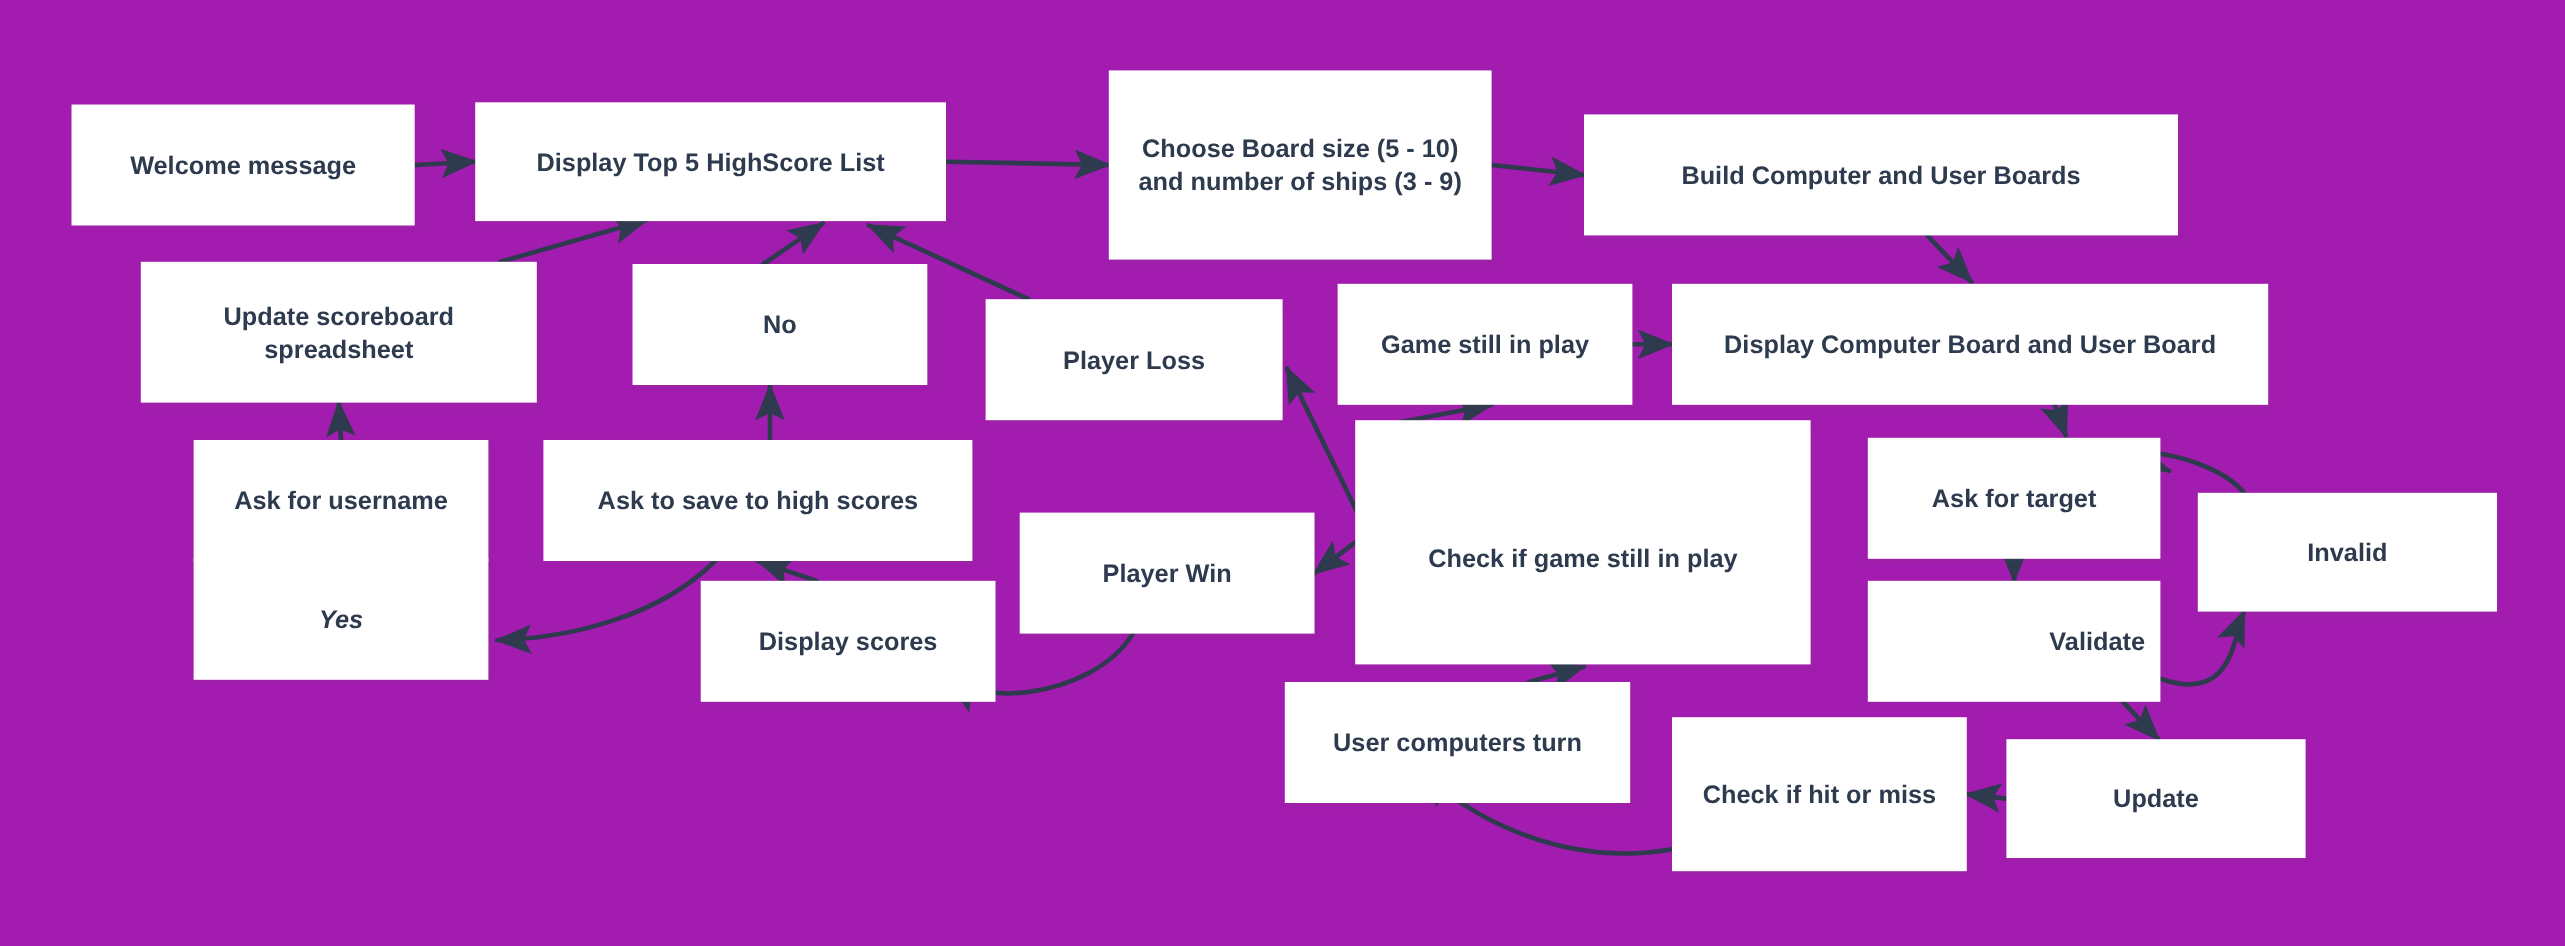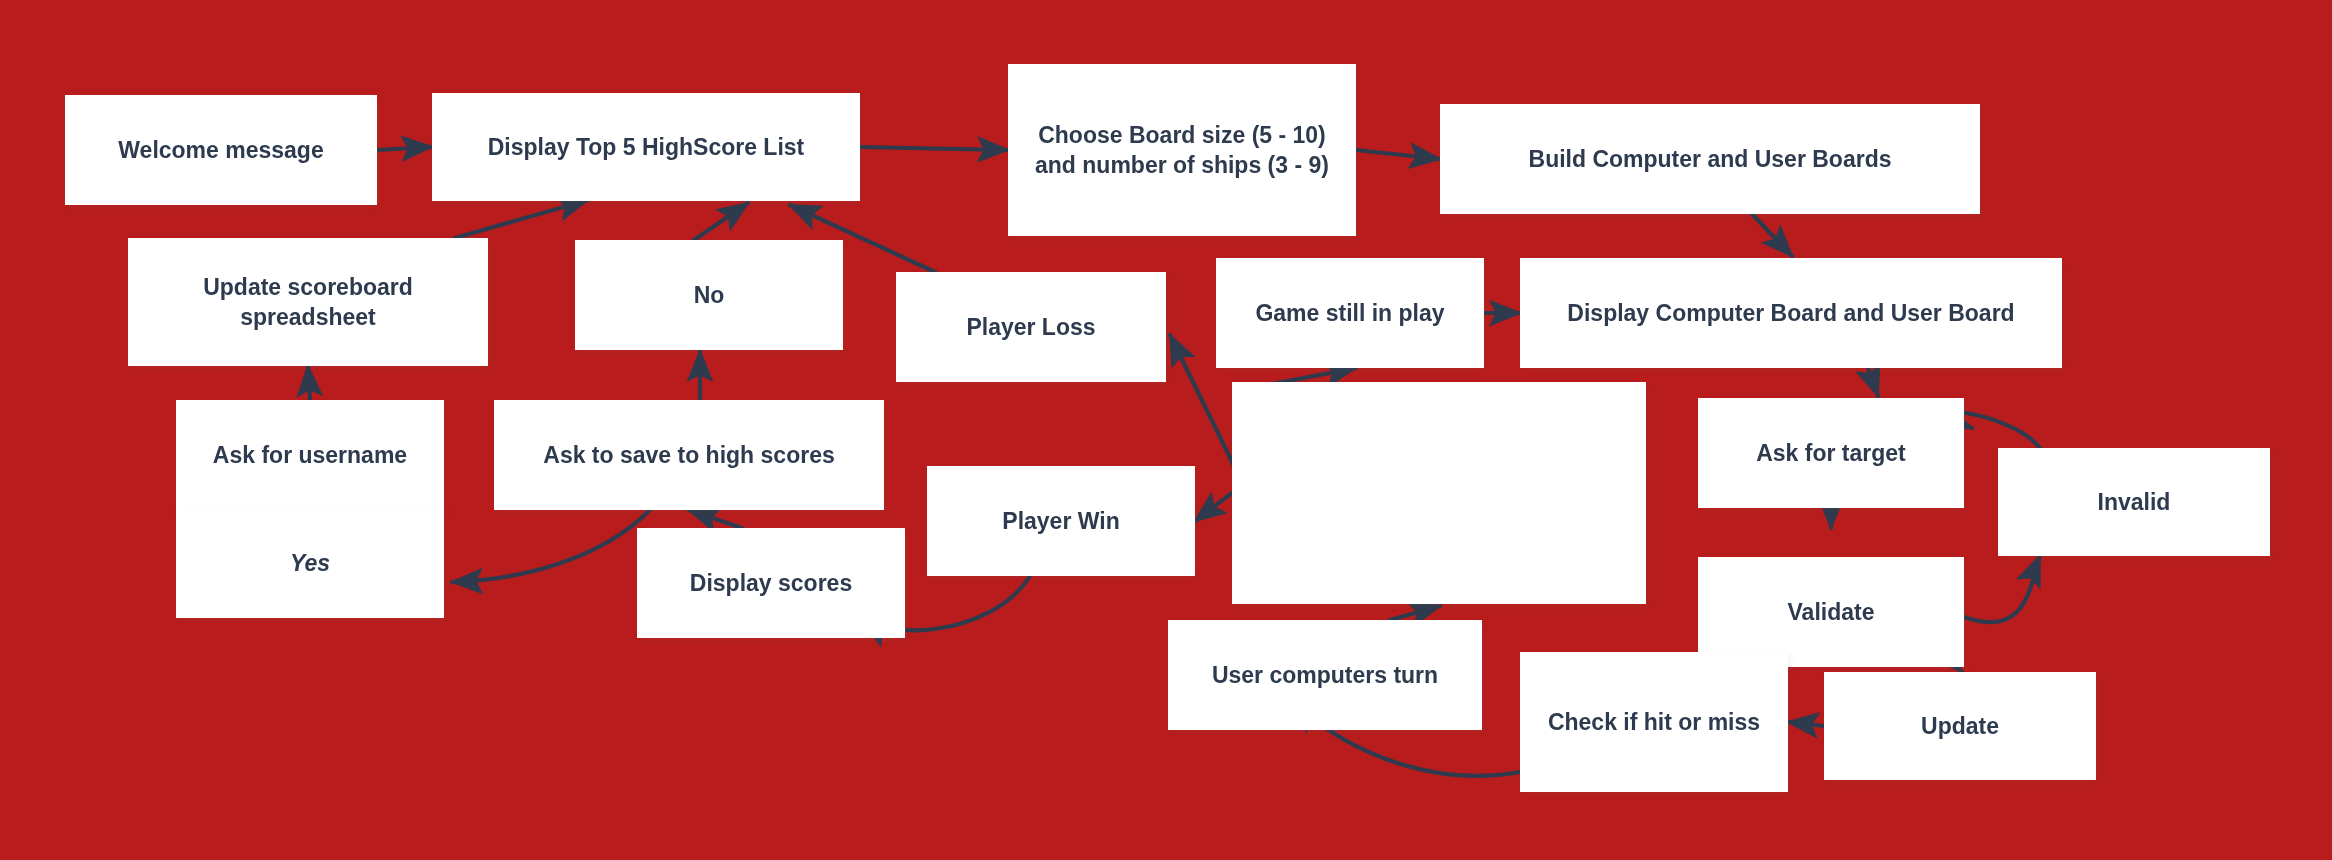--- a/index.html
+++ b/index.html
@@ -4,21 +4,21 @@
 <style>
   html, body {
     margin: 0;
     padding: 0;
     background: #FDF8F5;
   }
   #canvas {
     position: relative;
     width: 2332px;
     height: 860px;
-    background: #b91c1c;
+    background: #a21caf;
     font-family: "Liberation Sans", sans-serif;
     overflow: hidden;
   }
   .node {
     position: absolute;
     background: #FFFFFF;
     box-shadow: 2px 3px 5px rgba(120, 100, 95, 0.10);
     display: flex;
     flex-direction: column;
     align-items: center;
@@ -113,37 +113,38 @@
       <div class="node" style="left: 1520px; top: 258px; width: 542px; height: 110px; justify-content: center;">
         <div class="label">Display Computer Board and User Board</div>
       </div>
       <div class="node" style="left: 176px; top: 400px; width: 268px; height: 110px;">
         <div class="label">Ask for username</div>
       </div>
       <div class="node" style="left: 494px; top: 400px; width: 390px; height: 110px;">
         <div class="label">Ask to save to high scores</div>
       </div>
       <div class="node" style="left: 1232px; top: 382px; width: 414px; height: 222px;">
+        <div class="label second">Check if game still in play</div>
       </div>
       <div class="node" style="left: 1698px; top: 398px; width: 266px; height: 110px;">
         <div class="label">Ask for target</div>
       </div>
       <div class="node" style="left: 1998px; top: 448px; width: 272px; height: 108px;">
         <div class="label">Invalid</div>
       </div>
       <div class="node" style="left: 176px; top: 508px; width: 268px; height: 110px; font-style: italic;">
         <div class="label">Yes</div>
       </div>
       <div class="node" style="left: 637px; top: 528px; width: 268px; height: 110px;">
         <div class="label">Display scores</div>
       </div>
       <div class="node" style="left: 927px; top: 466px; width: 268px; height: 110px;">
         <div class="label">Player Win</div>
       </div>
-      <div class="node" style="left: 1698px; top: 557px; width: 266px; height: 110px;">
+      <div class="node" style="left: 1698px; top: 528px; width: 266px; height: 110px; align-items: flex-end;">
         <div class="label">Validate</div>
       </div>
       <div class="node" style="left: 1168px; top: 620px; width: 314px; height: 110px;">
         <div class="label">User computers turn</div>
       </div>
       <div class="node" style="left: 1520px; top: 652px; width: 268px; height: 140px;">
         <div class="label">Check if hit or miss</div>
       </div>
       <div class="node" style="left: 1824px; top: 672px; width: 272px; height: 108px;">
         <div class="label">Update</div>

